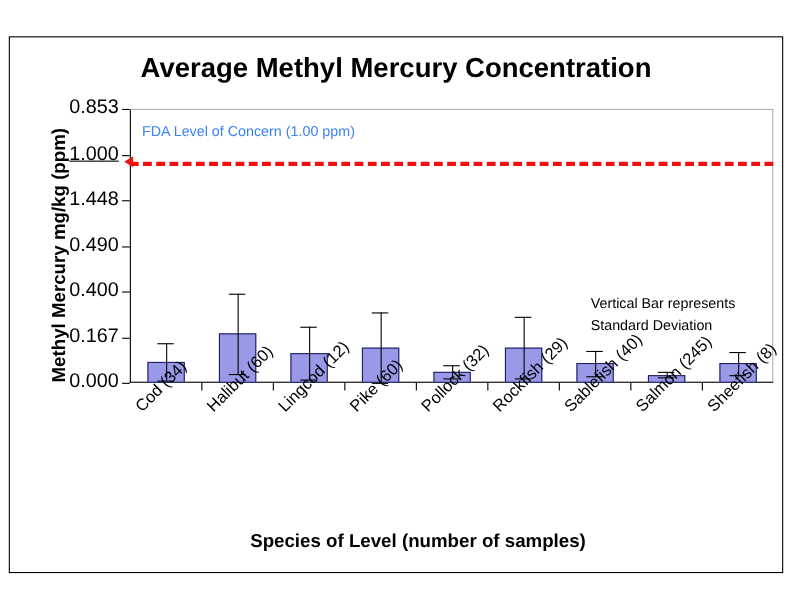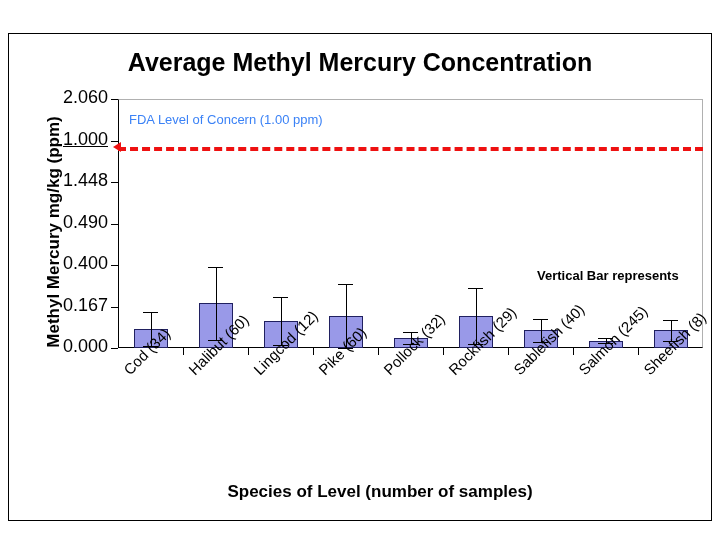--- a/index.html
+++ b/index.html
@@ -162,21 +162,21 @@
 
   <div id="outer-frame"></div>
 
   <div id="chart-title">Average Methyl Mercury Concentration</div>
 
   <div id="y-axis-title">Methyl Mercury mg/kg  (ppm)</div>
 
   <div id="plot-area"></div>
 
   <div id="y-ticks">
-      <div class="y-tick-label" style="left: 38px; top: 87px;">2.060</div>
+      <div class="y-tick-label" style="left: 38px; top: 87px;">0.853</div>
       <div class="y-tick-mark" style="top: 99px;"></div>
       <div class="y-tick-label" style="left: 38px; top: 128.5px; text-decoration: underline;">1.000</div>
       <div class="y-tick-mark" style="top: 140.5px;"></div>
       <div class="y-tick-label" style="left: 38px; top: 170px;">1.448</div>
       <div class="y-tick-mark" style="top: 182px;"></div>
       <div class="y-tick-label" style="left: 38px; top: 211.5px;">0.490</div>
       <div class="y-tick-mark" style="top: 223.5px;"></div>
       <div class="y-tick-label" style="left: 38px; top: 253px;">0.400</div>
       <div class="y-tick-mark" style="top: 265px;"></div>
       <div class="y-tick-label" style="left: 38px; top: 294.5px;">0.167</div>
@@ -231,21 +231,22 @@
       <div class="bar" title="Sheefish (8): 0.085 ppm" style="left: 653.5px; top: 330.363px; width: 34px; height: 17.6375px;"></div>
       <div class="errbar-line" style="left: 670.5px; top: 319.988px; height: 20.75px;"></div>
       <div class="errbar-cap" style="left: 663px; top: 319.988px; width: 15px;"></div>
       <div class="errbar-cap" style="left: 663px; top: 340.738px; width: 15px;"></div>
     </div>
 
   <div id="fda-line"></div>
   <div id="fda-marker"></div>
   <div id="fda-label">FDA Level of Concern (1.00 ppm)</div>
 
-  <div class="annotation-line" style="left:537px; top:268px;font-weight:bold;">Vertical Bar represents</div>
+  <div class="annotation-line" style="left:537px; top:268px;">Vertical Bar represents</div>
+  <div class="annotation-line" style="left:537px; top:288px;">Standard Deviation</div>
 
   <div id="x-cat-layer">
       <div class="x-cat-label" style="left: 119.5px; top: 366px;">Cod (34)</div>
       <div class="x-cat-label" style="left: 184.5px; top: 366px;">Halibut (60)</div>
       <div class="x-cat-label" style="left: 249.5px; top: 366px;">Lingcod (12)</div>
       <div class="x-cat-label" style="left: 314.5px; top: 366px;">Pike (60)</div>
       <div class="x-cat-label" style="left: 379.5px; top: 366px;">Pollock (32)</div>
       <div class="x-cat-label" style="left: 444.5px; top: 366px;">Rockfish (29)</div>
       <div class="x-cat-label" style="left: 509.5px; top: 366px;">Sablefish (40)</div>
       <div class="x-cat-label" style="left: 574.5px; top: 366px;">Salmon (245)</div>

